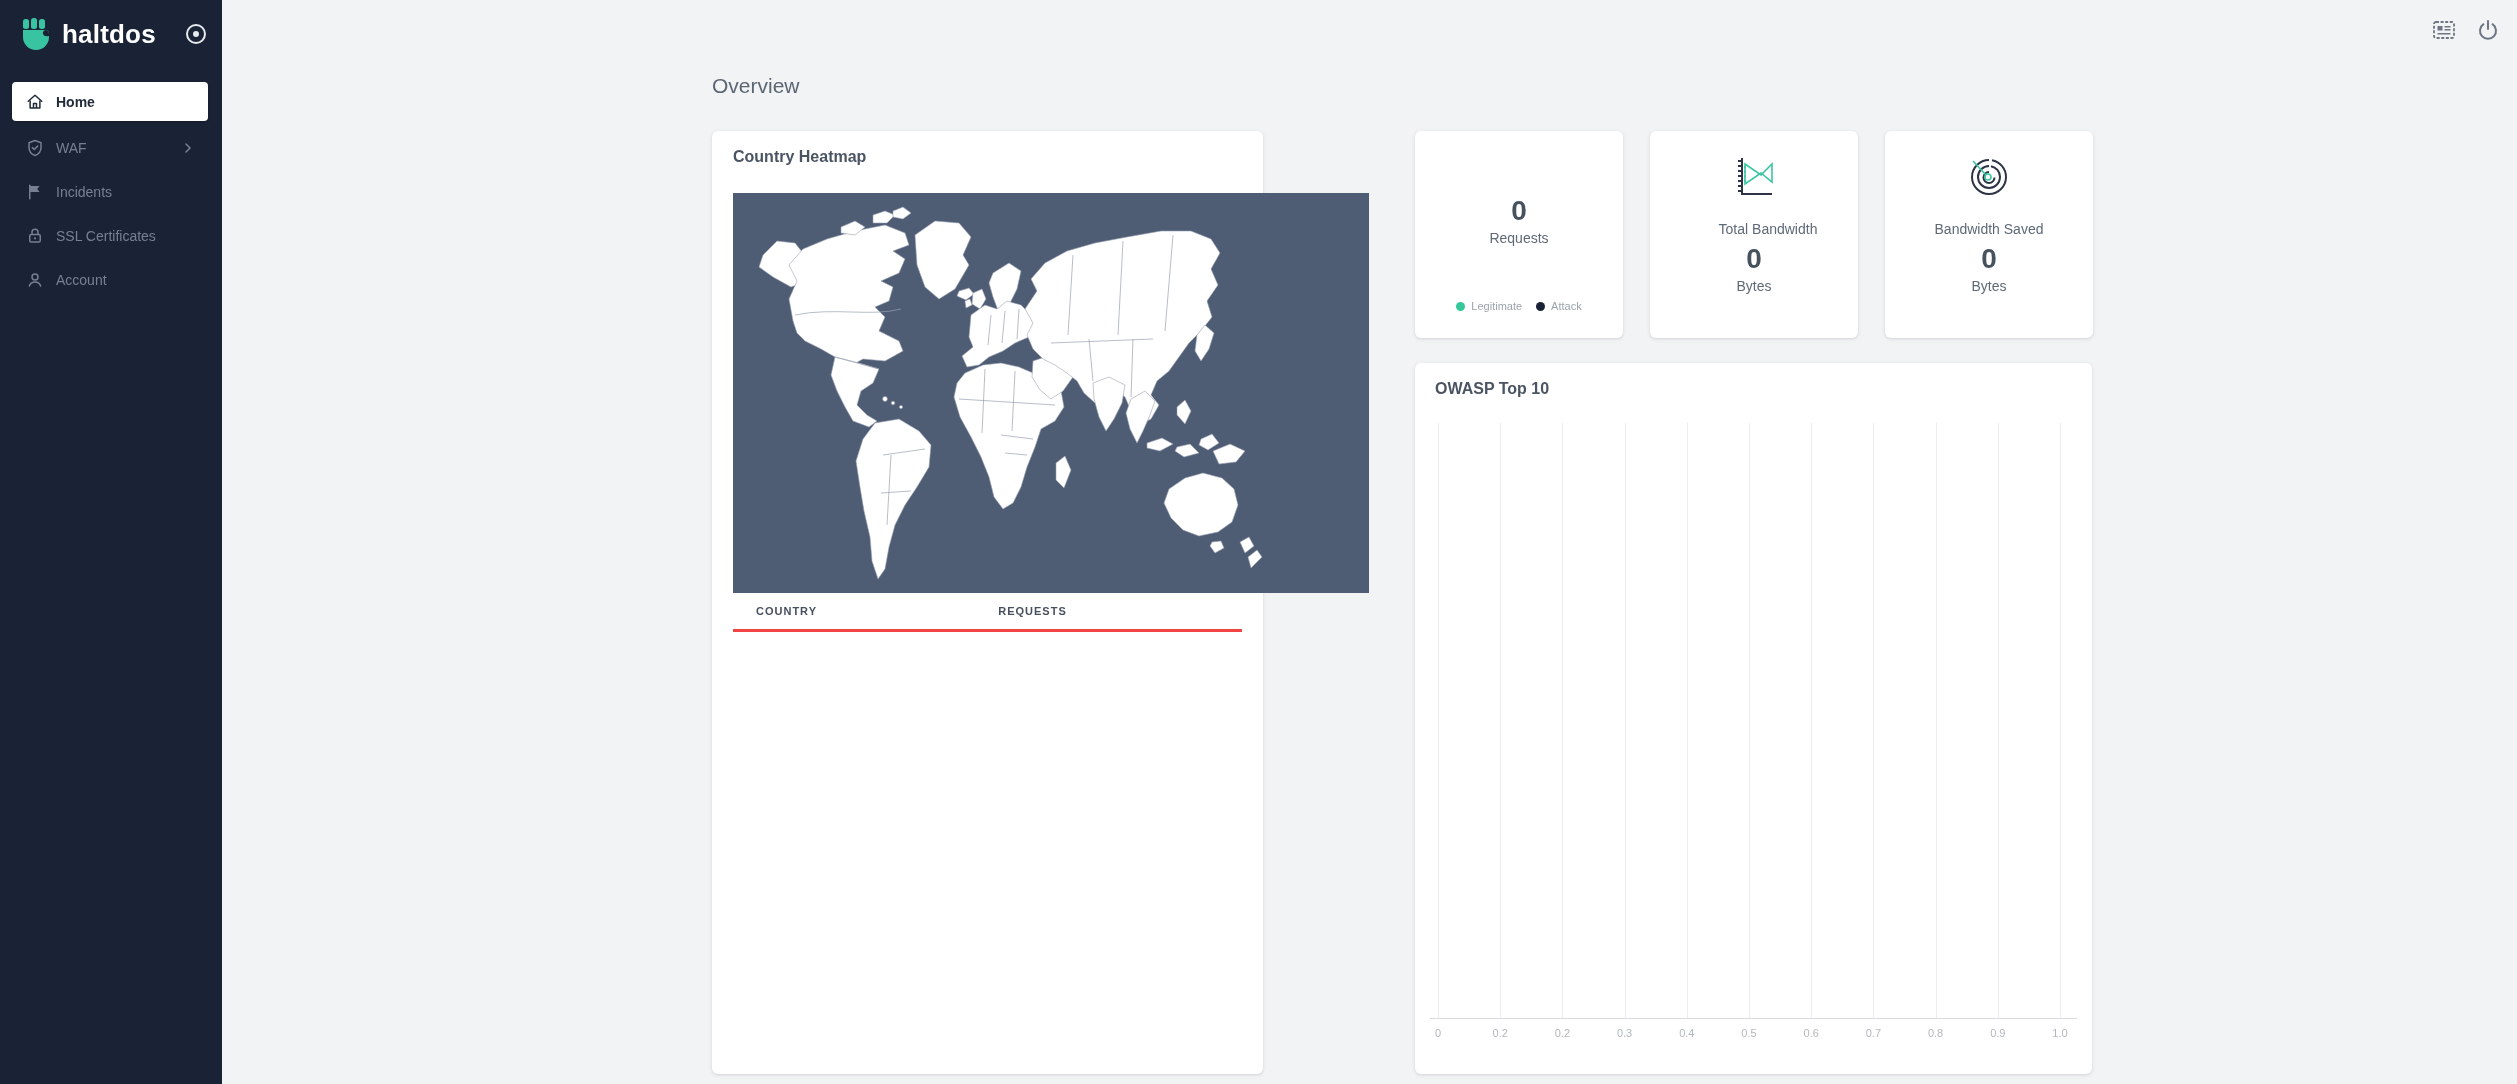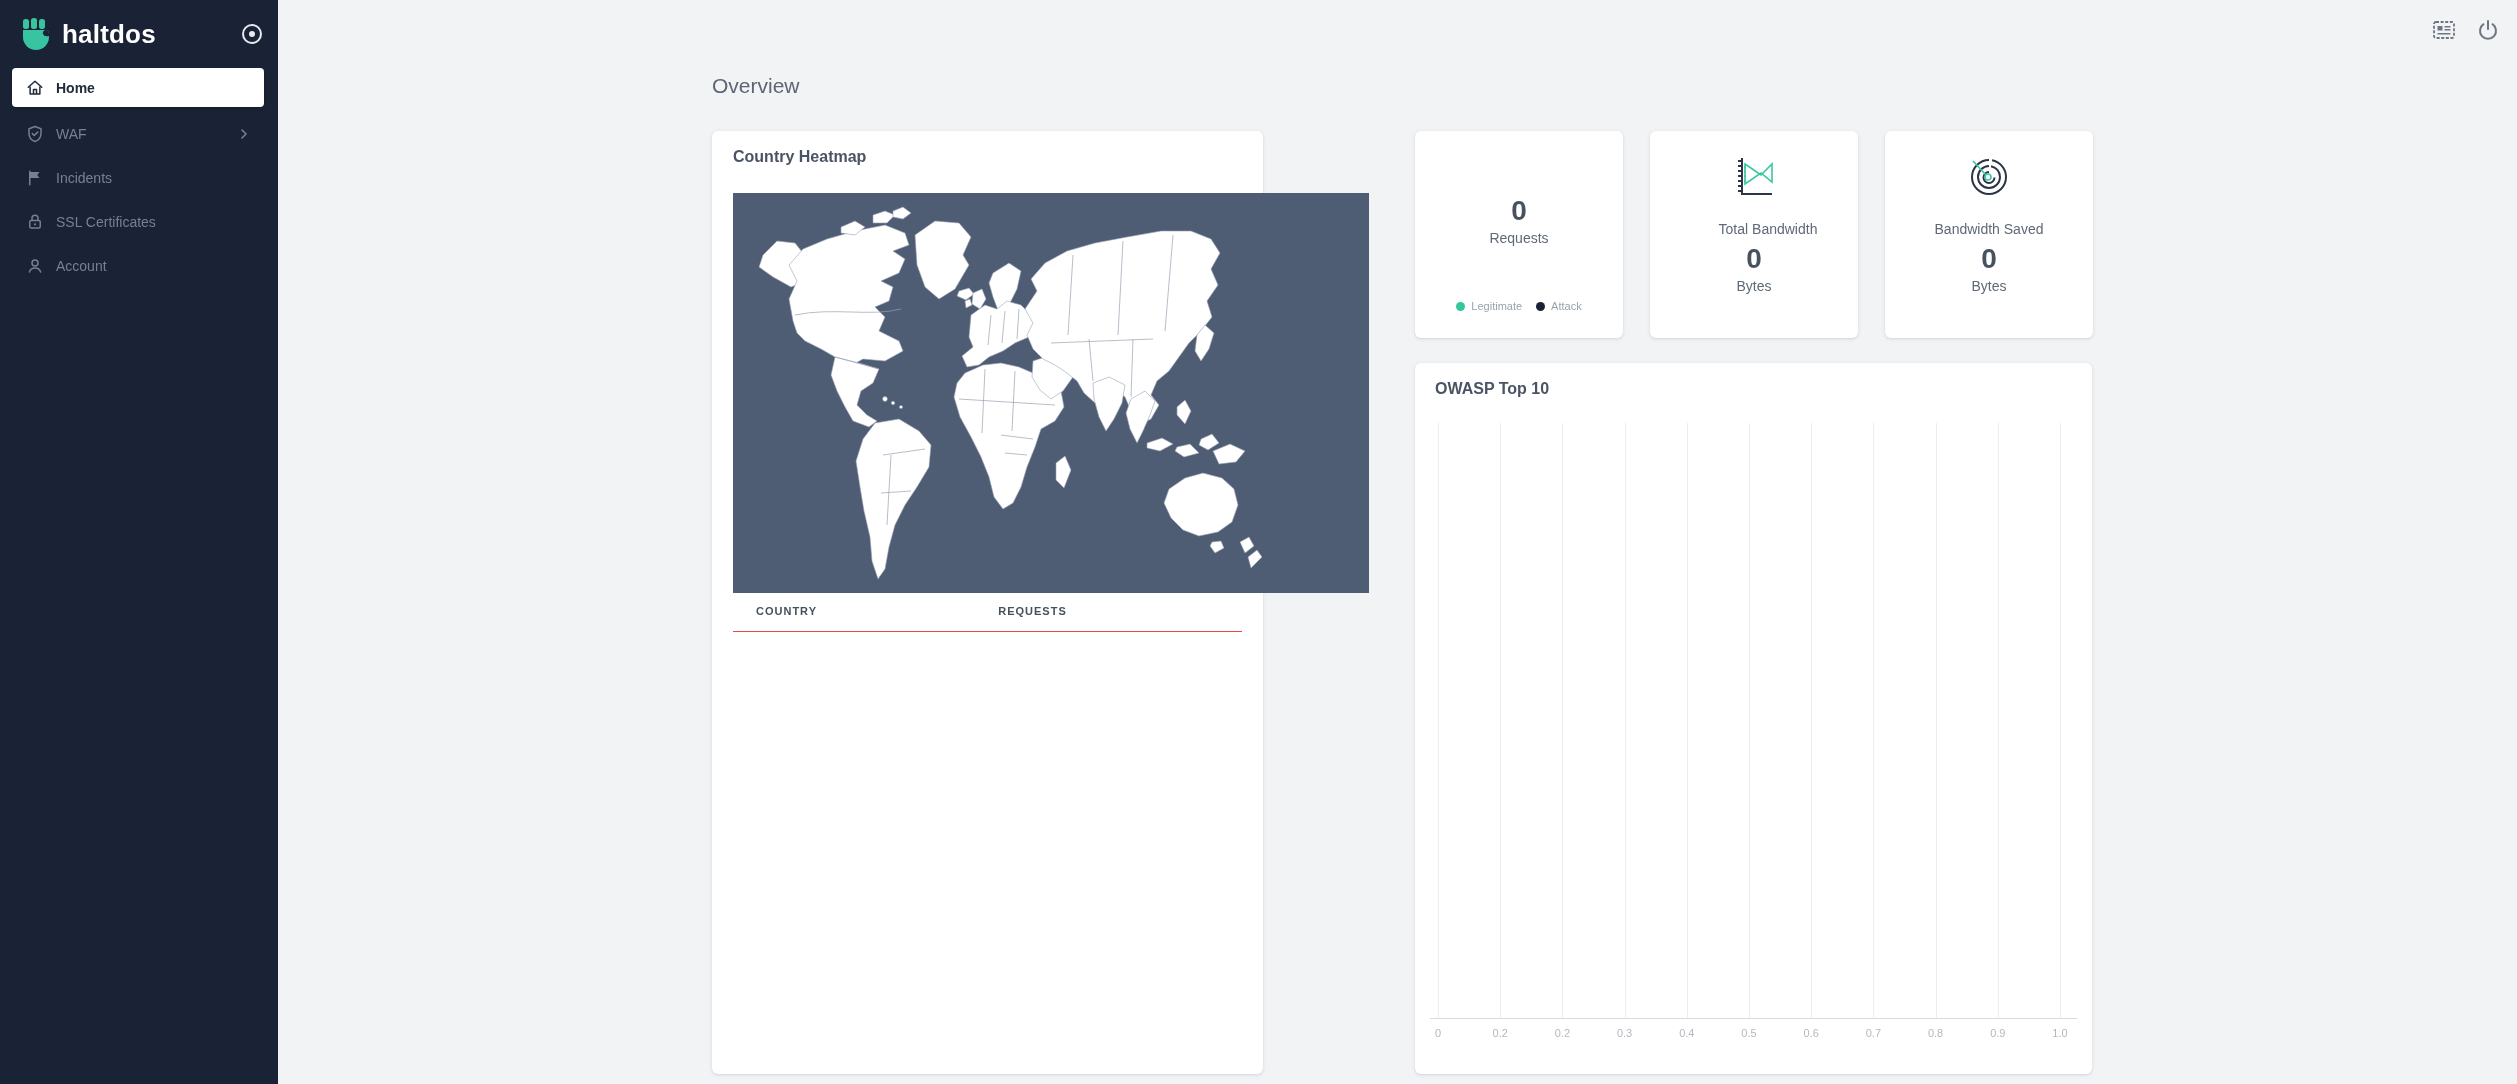--- a/index.html
+++ b/index.html
@@ -1,25 +1,25 @@
 <!DOCTYPE html>
 <html><head>
 <meta charset="utf-8">
 <style>
   * { margin:0; padding:0; box-sizing:border-box; }
   html,body { background:#f2f3f5; font-family:"Liberation Sans", sans-serif; }
   #app { position:relative; width:2517px; height:1084px; background:#f2f3f5; overflow:hidden; }
 
   
-  .sidebar { position:absolute; left:0; top:0; width:278px; height:1084px; background:#1a2336; }
+  .sidebar { position:absolute; left:0; top:0; width:222px; height:1084px; background:#1a2336; }
   .logo-row { position:absolute; left:20px; top:12px; right:14px; height:44px; display:flex; align-items:center; }
   .logo-mark { width:32px; height:32px; flex:0 0 auto; }
   .logo-text { color:#ffffff; font-size:26px; font-weight:bold; margin-left:10px; letter-spacing:0.2px; }
   .collapse-btn { margin-left:auto; width:24px; height:24px; color:#e8eaef; cursor:pointer; }
-  .nav { position:absolute; left:12px; right:14px; top:68px; }
+  .nav { position:absolute; left:12px; right:14px; top:82px; }
   .nav-item { display:flex; align-items:center; height:44px; padding:0 14px; color:#768092; font-size:14px; border-radius:4px; cursor:pointer; }
   .nav-item.active { background:#ffffff; color:#212b3b; height:39px; margin-bottom:5px; font-weight:bold; box-shadow:0 1px 3px rgba(0,0,0,.25); }
   .nav-item .nav-icon { width:18px; height:18px; margin-right:12px; flex:0 0 auto; }
   .nav-item .chev { margin-left:auto; width:12px; height:12px; }
 
   
   .top-icons { position:absolute; top:18px; left:2432px; display:flex; align-items:center; gap:20px; color:#6e7683; }
   .top-icons .tico { width:24px; height:24px; cursor:pointer; }
 
   
@@ -28,21 +28,21 @@
   .card { position:absolute; background:#ffffff; border-radius:6px; box-shadow:0 1px 4px rgba(26,35,54,.10), 0 1px 2px rgba(26,35,54,.06); }
   .card-title { font-size:16px; font-weight:bold; color:#4a5462; }
 
   
   .heatmap-card { left:712px; top:131px; width:551px; height:943px; }
   .heatmap-card .card-title { position:absolute; left:21px; top:17px; }
   .map-wrap { position:absolute; left:21px; top:62px; width:636px; height:400px; background:#4e5c74; }
   .map-wrap svg { display:block; width:636px; height:400px; }
   .country { fill:#ffffff; stroke:#98a1b1; stroke-width:0.6; stroke-linejoin:round; }
   .border-line { fill:none; stroke:#98a1b1; stroke-width:0.7; }
-  .tbl-head { position:absolute; left:21px; right:21px; top:470px; height:31px; border-bottom:1px solid #ef4444; }
+  .tbl-head { position:absolute; left:21px; right:21px; top:470px; height:31px; border-bottom:3px solid #ef4444; }
   .tbl-col { position:absolute; top:4px; font-size:11px; font-weight:bold; letter-spacing:1px; color:#47505e; }
   .col-country { left:23px; }
   .col-requests { left:0; width:100%; text-align:center; padding-left:90px; }
 
   
   .stat-card { width:208px; height:207px; top:131px; }
   .stat-card-1 { left:1415px; }
   .stat-card-2 { left:1650px; }
   .stat-card-3 { left:1885px; }
   .stat-center { position:absolute; left:0; right:0; text-align:center; }

